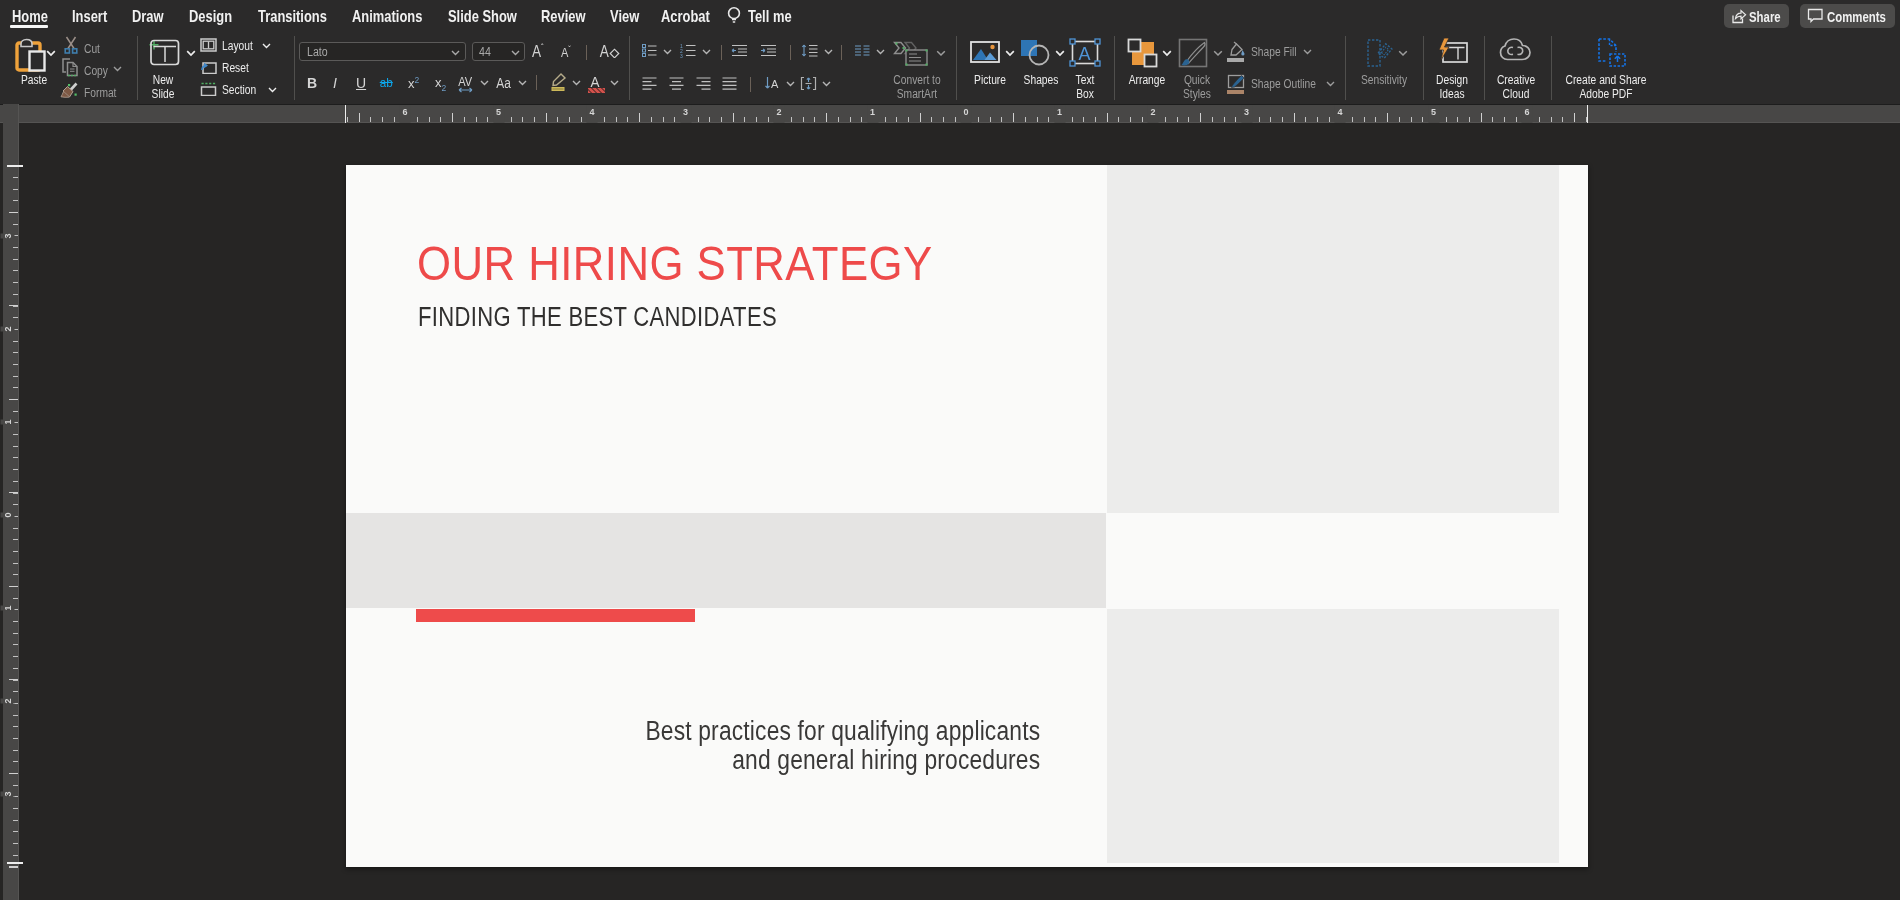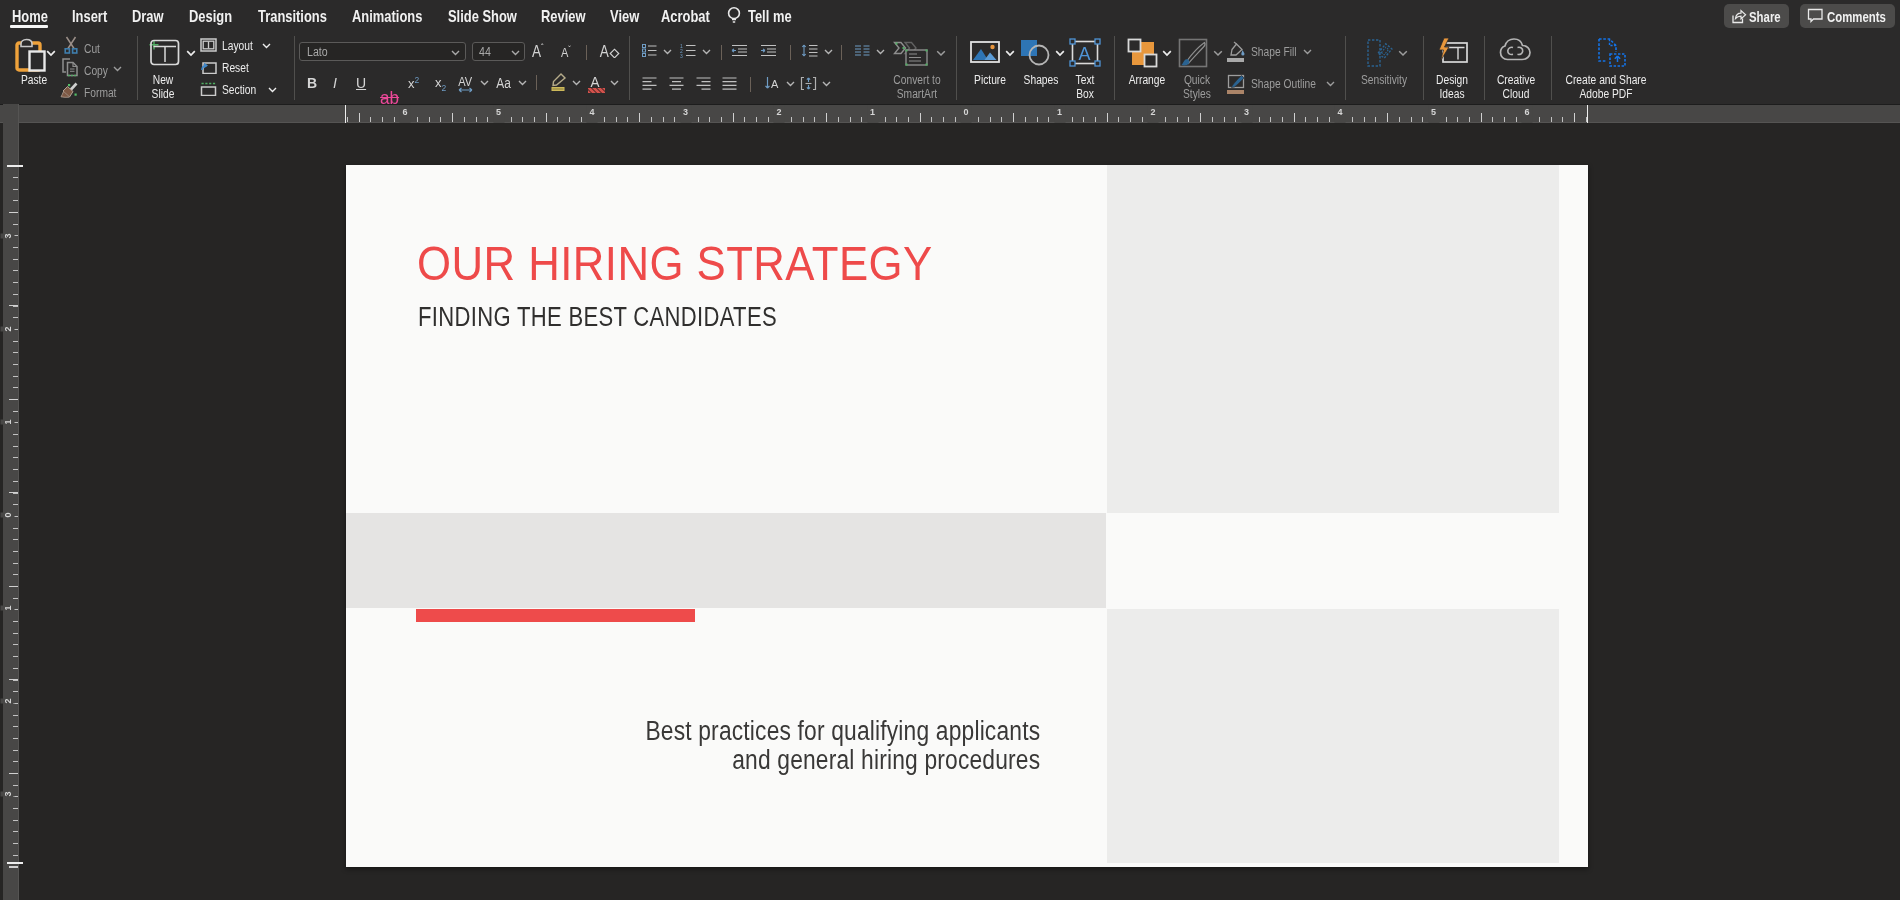--- a/index.html
+++ b/index.html
@@ -155,21 +155,21 @@
     <div class="abs" style="left:560px;top:15px;color:#d2d2d2;font-size:13px;transform:scaleX(0.85)">A<span style="font-size:9px;position:relative;top:-5px;left:0px">ˇ</span></div>
     <div class="abs" style="left:586px;top:15px;width:1px;height:15px;background:#6b6158"></div>
     <div class="abs" style="left:599px;top:13px;color:#d2d2d2;font-size:16px;transform:scaleX(0.85)">A</div>
     <svg class="abs" style="left:609px;top:18px" width="11" height="10" viewBox="0 0 11 10">
         <rect x="2.5" y="2.5" width="6" height="6" fill="#2b2a2a" stroke="#d2d2d2" stroke-width="1.2" transform="rotate(45 5.5 5.5)"></rect>
       </svg>
 
     <div class="abs" style="left:307px;top:45px;color:#d5d5d5;font-size:14px;font-weight:700">B</div>
     <div class="abs" style="left:333px;top:45px;color:#d5d5d5;font-size:14px;font-style:italic">I</div>
     <div class="abs" style="left:356px;top:45px;color:#d5d5d5;font-size:14px;text-decoration:underline">U</div>
-    <div class="abs" style="left:379px;top:57px;color:#ec4899;font-size:19px;text-decoration:line-through;transform:scaleX(0.9)">ab</div>
+    <div class="abs" style="left:379px;top:45px;color:#0ea5e9;font-size:13px;text-decoration:line-through;transform:scaleX(0.9)">ab</div>
     <div class="abs" style="left:408px;top:45px;color:#d5d5d5;font-size:13px">x<sup style="font-size:8.5px;color:#6f9cc4">2</sup></div>
     <div class="abs" style="left:435px;top:45px;color:#d5d5d5;font-size:13px">x<sub style="font-size:8.5px;color:#6f9cc4">2</sub></div>
     <div class="abs" style="left:457px;top:44px;color:#d5d5d5;font-size:13px;transform:scaleX(0.85)">AV</div>
     <svg class="abs" style="left:458px;top:57px" width="15" height="6" viewBox="0 0 15 6">
         <path d="M1 3 L14 3 M1 3 L3.5 1 M1 3 L3.5 5 M14 3 L11.5 1 M14 3 L11.5 5" stroke="#6f9cc4" stroke-width="1.1" fill="none"></path>
       </svg>
     <svg class="chev" style="left:480px;top:50px" width="9" height="6" viewBox="0 0 9 6">
         <path d="M1 1 L4.5 4.5 L8 1" fill="none" stroke="#b5b5b5" stroke-width="1.4"></path>
       </svg>
     <div class="abs" style="left:495px;top:45px;color:#d5d5d5;font-size:14px;transform:scaleX(0.85)">Aa</div>

